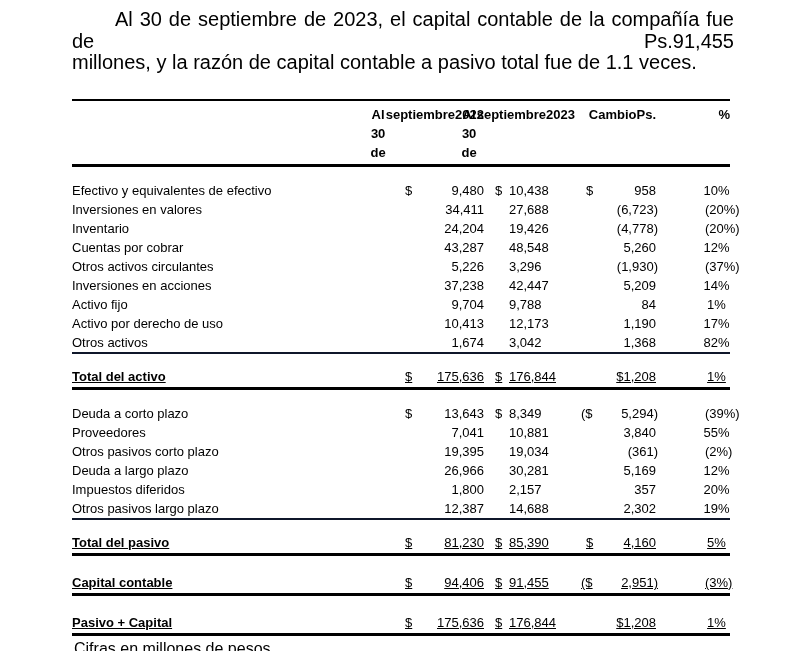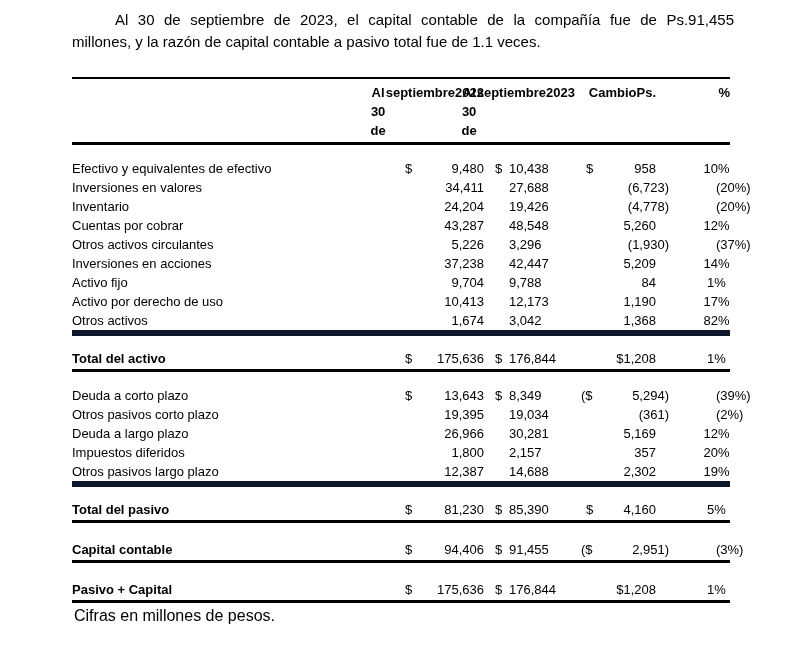--- a/index.html
+++ b/index.html
@@ -1,20 +1,20 @@
 <!DOCTYPE html>
 <html><head>
 <meta charset="utf-8">
 <style>
   html,body{margin:0;padding:0;background:#ffffff;}
   body{font-family:"Liberation Sans", sans-serif;color:#000;}
   .page{position:relative;width:794px;height:651px;background:#fff;overflow:hidden;}
 
   
-  .intro{margin:9px 0 16px 72px;width:662px;font-size:15px;line-height:21.5px;}
+  .intro{margin:9px 0 16px 72px;width:662px;font-size:20px;line-height:21.5px;}
   .intro-l1{text-align:justify;text-align-last:justify;text-indent:43px;white-space:normal;}
   .intro-l2{text-align:left;}
 
   
   .fin-table{margin:25px 0 0 72px;width:658px;font-size:13px;}
   .trow,.thead{display:grid;grid-template-columns:333px 14px 65px 11px 14px 66px 11px 14px 56px 74px;}
   .trow{height:19px;align-items:center;}
 
   .thead{border-top:2px solid #000;border-bottom:3px solid #000;padding:4px 0 2px;}
   .th{font-weight:bold;line-height:19px;text-align:center;display:flex;flex-direction:row;justify-content:flex-end;}
@@ -24,25 +24,25 @@
   .th-pct{grid-column:10/11;}
 
   .c-label{grid-column:1;}
   .c-cur1{grid-column:2;text-align:left;}
   .c-v1{grid-column:3;text-align:right;}
   .c-cur2{grid-column:5;text-align:left;}
   .c-v2{grid-column:6;text-align:left;}
   .c-cur3{grid-column:8;text-align:left;}
   .c-v3{grid-column:9;text-align:right;}
   .c-pct{grid-column:10;text-align:center;padding-left:47px;}
-  .hang-r{position:relative;left:13px;}
+  .hang-r{position:relative;left:2px;}
   .hang-l{position:relative;left:-5px;}
 
-  .tsection{padding-top:14px;border-bottom:6px solid #0f172a;}
-  .total-wrap{margin-top:13px;border-bottom:3px solid #000;padding-bottom:1px;}
+  .tsection{padding-top:14px;border-bottom:2px solid #0f172a;}
+  .total-wrap{margin-top:13px;border-bottom:3px solid #000;padding-bottom:1px;text-decoration:underline;}
   .total-wrap + .total-wrap{margin-top:17px;}
   .total-row .c-label{font-weight:bold;}
 
   .footnote{margin:4px 0 0 74px;font-size:16px;}
 </style>
 </head>
 <body>
 
 <div class="page">
 
@@ -182,20 +182,30 @@
             <div class="c-label">Deuda a corto plazo</div>
             <div class="c-cur1">$</div>
             <div class="c-v1">13,643</div>
             <div class="c-cur2">$</div>
             <div class="c-v2">8,349</div>
             <div class="c-cur3 hang-l">($</div>
             <div class="c-v3 hang-r">5,294)</div>
             <div class="c-pct hang-r">(39%)</div>
           </div>
           <div class="trow">
+            <div class="c-label">Proveedores</div>
+            <div class="c-cur1"></div>
+            <div class="c-v1">7,041</div>
+            <div class="c-cur2"></div>
+            <div class="c-v2">10,881</div>
+            <div class="c-cur3"></div>
+            <div class="c-v3">3,840</div>
+            <div class="c-pct">55%</div>
+          </div>
+          <div class="trow">
             <div class="c-label">Otros pasivos corto plazo</div>
             <div class="c-cur1"></div>
             <div class="c-v1">19,395</div>
             <div class="c-cur2"></div>
             <div class="c-v2">19,034</div>
             <div class="c-cur3"></div>
             <div class="c-v3 hang-r">(361)</div>
             <div class="c-pct hang-r">(2%)</div>
           </div>
           <div class="trow">

